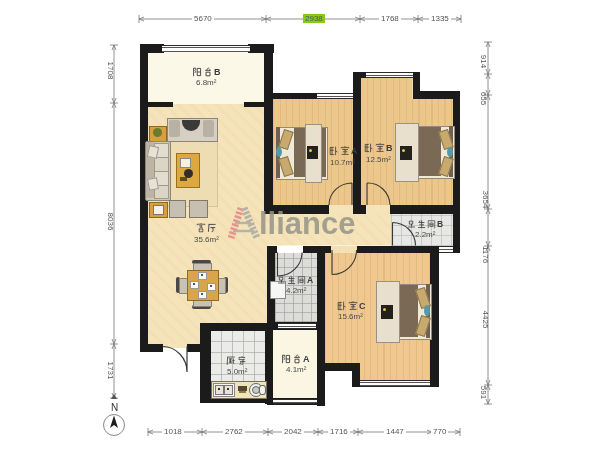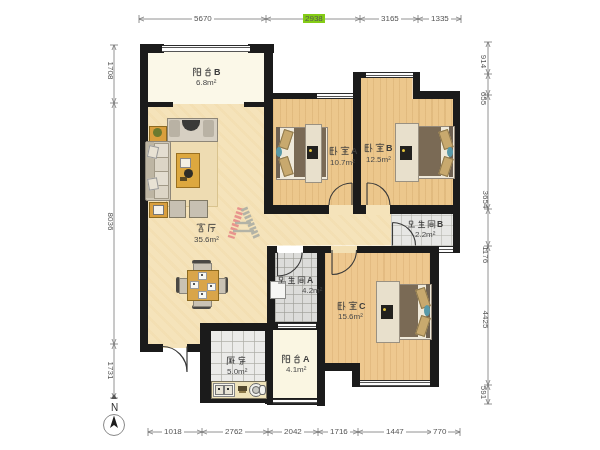--- a/index.html
+++ b/index.html
@@ -368,21 +368,21 @@
         <use href="#g-wei"></use>
       </svg>
       <svg width="9" height="9" viewBox="0 0 100 100" style="margin-left:1px">
         <use href="#g-sheng"></use>
       </svg>
       <svg width="9" height="9" viewBox="0 0 100 100" style="margin-left:1px">
         <use href="#g-jian"></use>
       </svg>
       <span style="margin-left:1px;font-size:8.5px">A</span>
 </div>
-<div class="rarea" style="left:286px;top:286px;padding-left:16px;">4.2m²</div>
+<div class="rarea" style="left:286px;top:286px;">4.2m²</div>
 
 <div class="rname" style="left:407px;top:219px;">
 <svg width="9" height="9" viewBox="0 0 100 100">
         <use href="#g-wei"></use>
       </svg>
       <svg width="9" height="9" viewBox="0 0 100 100" style="margin-left:1px">
         <use href="#g-sheng"></use>
       </svg>
       <svg width="9" height="9" viewBox="0 0 100 100" style="margin-left:1px">
         <use href="#g-jian"></use>
@@ -416,35 +416,36 @@
 <g stroke-width="7" fill="none" stroke-dasharray="2.6,1.6">
 <path d="M14,2 L4,32" stroke="#e8948d"></path>
 <path d="M17,2 L30,32" stroke="#b3b3a6"></path>
 </g>
 <g stroke="#b3b3a6" stroke-width="2.4">
 <line x1="8" y1="17" x2="24" y2="17"></line>
 <line x1="6" y1="25" x2="27" y2="25"></line>
 </g>
 </svg>
 
+<div class="abs" style="left:259px;top:206px;font-size:31px;letter-spacing:2px;font-weight:bold;color:rgba(148,148,136,0.85);letter-spacing:0px;font-family:'Liberation Sans',sans-serif;">lliance</div>
 
 <svg class="abs" style="left:0;top:0;" width="600" height="30" viewBox="0 0 600 30">
 <g stroke="#777" stroke-width="0.8" fill="none">
 <line x1="139" y1="19" x2="461" y2="19"></line>
 <line x1="139" y1="15" x2="139" y2="23"></line>
         <line x1="266" y1="15" x2="266" y2="23"></line>
         <line x1="360" y1="15" x2="360" y2="23"></line>
         <line x1="418" y1="15" x2="418" y2="23"></line>
         <line x1="461" y1="15" x2="461" y2="23"></line>
 <path d="M139,19 l5,-2 M139,19 l5,2 M266,19 l-5,-2 M266,19 l-5,2 M266,19 l5,-2 M266,19 l5,2 M360,19 l-5,-2 M360,19 l-5,2 M360,19 l5,-2 M360,19 l5,2 M418,19 l-5,-2 M418,19 l-5,2 M418,19 l5,-2 M418,19 l5,2 M461,19 l-5,-2 M461,19 l-5,2"></path>
 </g>
 </svg>
 <div class="dimt" style="left:192px;top:14px;background:#fff;padding:0 2px;">5670</div>
 <div class="dimt" style="left:303px;top:14px;background:#84cc16;padding:0 2px;">2938</div>
-<div class="dimt" style="left:379px;top:14px;background:#fff;padding:0 2px;">3165</div>
+<div class="dimt" style="left:379px;top:14px;background:#fff;padding:0 2px;">1768</div>
 <div class="dimt" style="left:429px;top:14px;background:#fff;padding:0 2px;">1335</div>
 
 <svg class="abs" style="left:100px;top:30px;" width="30" height="390" viewBox="0 0 30 390">
 <g stroke="#777" stroke-width="0.8" fill="none">
 <line x1="14" y1="15" x2="14" y2="368"></line>
 <line x1="10" y1="15" x2="18" y2="15"></line>
         <line x1="10" y1="73" x2="18" y2="73"></line>
         <line x1="10" y1="314" x2="18" y2="314"></line>
         <line x1="10" y1="368" x2="18" y2="368"></line>
 <path d="M14,15 l-2,5 M14,15 l2,5 M14,73 l-2,-5 M14,73 l2,-5 M14,73 l-2,5 M14,73 l2,5 M14,314 l-2,-5 M14,314 l2,-5 M14,314 l-2,5 M14,314 l2,5 M14,368 l-2,-5 M14,368 l2,-5"></path>

